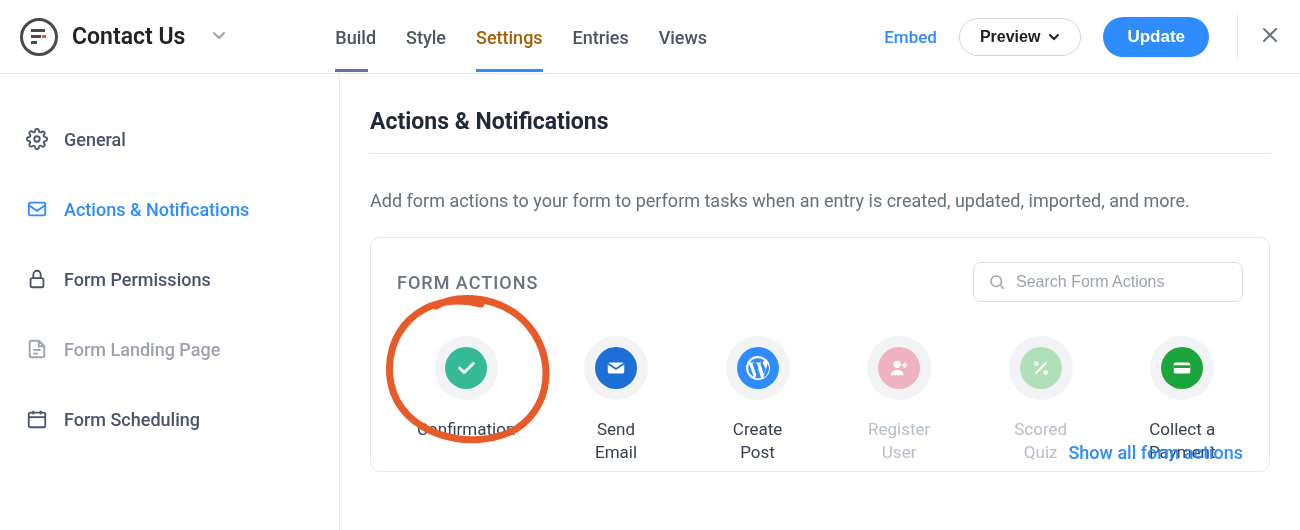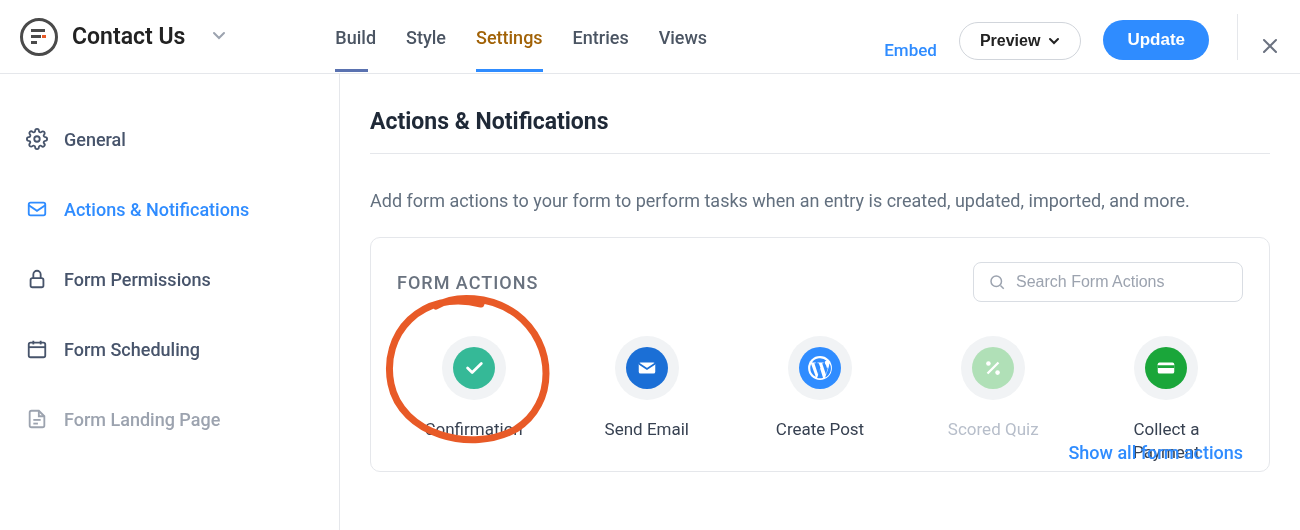--- a/index.html
+++ b/index.html
@@ -64,21 +64,21 @@
   }
   .tab.prev-active::after {
     content: "";
     position: absolute;
     left: 0; right: 20%; bottom: -2px;
     height: 3px;
     background: #5a72b0;
   }
   .header-right {
     display: flex;
-    align-items: flex-end;
+    align-items: center;
     gap: 22px;
     margin-left: auto;
   }
   .embed-link {
     color: #2f8cff;
     font-weight: 500;
     font-size: 17px;
     cursor: pointer;
   }
   .preview-btn {
@@ -319,42 +319,42 @@
     </div>
     <div class="side-item">
       <span class="side-icon">
         <svg width="22" height="22" viewBox="0 0 24 24" fill="none" stroke="#47546b" stroke-width="2">
             <rect x="5" y="11" width="14" height="10" rx="2"></rect>
             <path d="M8 11V7a4 4 0 0 1 8 0v4"></path>
           </svg>
       </span>
       <span>Form Permissions</span>
     </div>
+    <div class="side-item muted">
+      <span class="side-icon">
+        <svg width="22" height="22" viewBox="0 0 24 24" fill="none" stroke="#9ca3af" stroke-width="2">
+            <path d="M14 3H6a2 2 0 0 0-2 2v14a2 2 0 0 0 2 2h12a2 2 0 0 0 2-2V9z"></path>
+            <path d="M14 3v6h6"></path>
+            <line x1="8" y1="13" x2="16" y2="13"></line>
+            <line x1="8" y1="17" x2="13" y2="17"></line>
+          </svg>
+      </span>
+      <span>Form Landing Page</span>
+    </div>
     <div class="side-item">
       <span class="side-icon">
         <svg width="22" height="22" viewBox="0 0 24 24" fill="none" stroke="#47546b" stroke-width="2">
             <rect x="3" y="5" width="18" height="16" rx="2"></rect>
             <line x1="3" y1="10" x2="21" y2="10"></line>
             <line x1="8" y1="3" x2="8" y2="7"></line>
             <line x1="16" y1="3" x2="16" y2="7"></line>
           </svg>
       </span>
       <span>Form Scheduling</span>
     </div>
-    <div class="side-item muted">
-      <span class="side-icon">
-        <svg width="22" height="22" viewBox="0 0 24 24" fill="none" stroke="#9ca3af" stroke-width="2">
-            <path d="M14 3H6a2 2 0 0 0-2 2v14a2 2 0 0 0 2 2h12a2 2 0 0 0 2-2V9z"></path>
-            <path d="M14 3v6h6"></path>
-            <line x1="8" y1="13" x2="16" y2="13"></line>
-            <line x1="8" y1="17" x2="13" y2="17"></line>
-          </svg>
-      </span>
-      <span>Form Landing Page</span>
-    </div>
   </div>
 
   <div class="main">
     <div class="h1">Actions &amp; Notifications</div>
     <div class="rule"></div>
     <div class="desc">Add form actions to your form to perform tasks when an entry is created, updated, imported, and more.</div>
 
     <div class="panel">
       <div class="panel-head">
         <span class="fa-title">FORM ACTIONS</span>
@@ -397,20 +397,33 @@
               <div class="inner" style="background:#2f8cff">
             <svg width="26" height="26" viewBox="0 0 24 24">
                   <circle cx="12" cy="12" r="11" fill="#fff"></circle>
                   <path d="M3 12a9 9 0 0 0 5.07 8.1L3.8 8.3A8.97 8.97 0 0 0 3 12zm15.07-.45c0-1.12-.4-1.9-.75-2.5-.46-.75-.89-1.38-.89-2.13 0-.84.63-1.62 1.53-1.62h.12A9 9 0 0 0 4.6 6.98c.25-.01.48-.01.68-.01 1 0 2.56-.12 2.56-.12.52-.03.58.73.06.79 0 0-.52.06-1.1.09l3.5 10.41 2.1-6.3-1.5-4.11c-.52-.03-1.01-.09-1.01-.09-.52-.03-.46-.82.06-.79 0 0 1.59.12 2.53.12 1 0 2.56-.12 2.56-.12.52-.03.58.73.06.79 0 0-.52.06-1.1.09l3.47 10.33.96-3.2c.41-1.33.73-2.29.73-3.12zM12.2 12.8l-2.88 8.37a9 9 0 0 0 5.53-.14c-.02-.04-.05-.08-.06-.12L12.2 12.8zm8.25-5.44c.4.3.07.63.07 1.02 0 1.01-.19 2.14-.75 3.56l-3.03 8.76A9 9 0 0 0 20.45 7.36z" fill="#2f8cff"></path>
                 </svg>
           </div>
             </div>
           <span class="label">Create Post</span>
         </div>
 
+        <div class="action muted">
+          <div class="circle">
+              <div class="inner" style="background:#eeb2c0">
+            <svg width="22" height="22" viewBox="0 0 24 24">
+                  <circle cx="10" cy="8" r="4" fill="#fff"></circle>
+                  <path d="M3 20c0-3.3 3.1-6 7-6s7 2.7 7 6" fill="#fff"></path>
+                  <line x1="18" y1="6" x2="18" y2="12" stroke="#fff" stroke-width="2"></line>
+                  <line x1="15" y1="9" x2="21" y2="9" stroke="#fff" stroke-width="2"></line>
+                </svg>
+          </div>
+            </div>
+          <span class="label">Register User</span>
+        </div>
 
         <div class="action muted">
           <div class="circle">
               <div class="inner" style="background:#b0e0b7">
             <svg width="22" height="22" viewBox="0 0 24 24">
                   <line x1="6" y1="18" x2="18" y2="6" stroke="#fff" stroke-width="2.5"></line>
                   <circle cx="7" cy="7" r="2.5" fill="#fff"></circle>
                   <circle cx="17" cy="17" r="2.5" fill="#fff"></circle>
                 </svg>
           </div>

